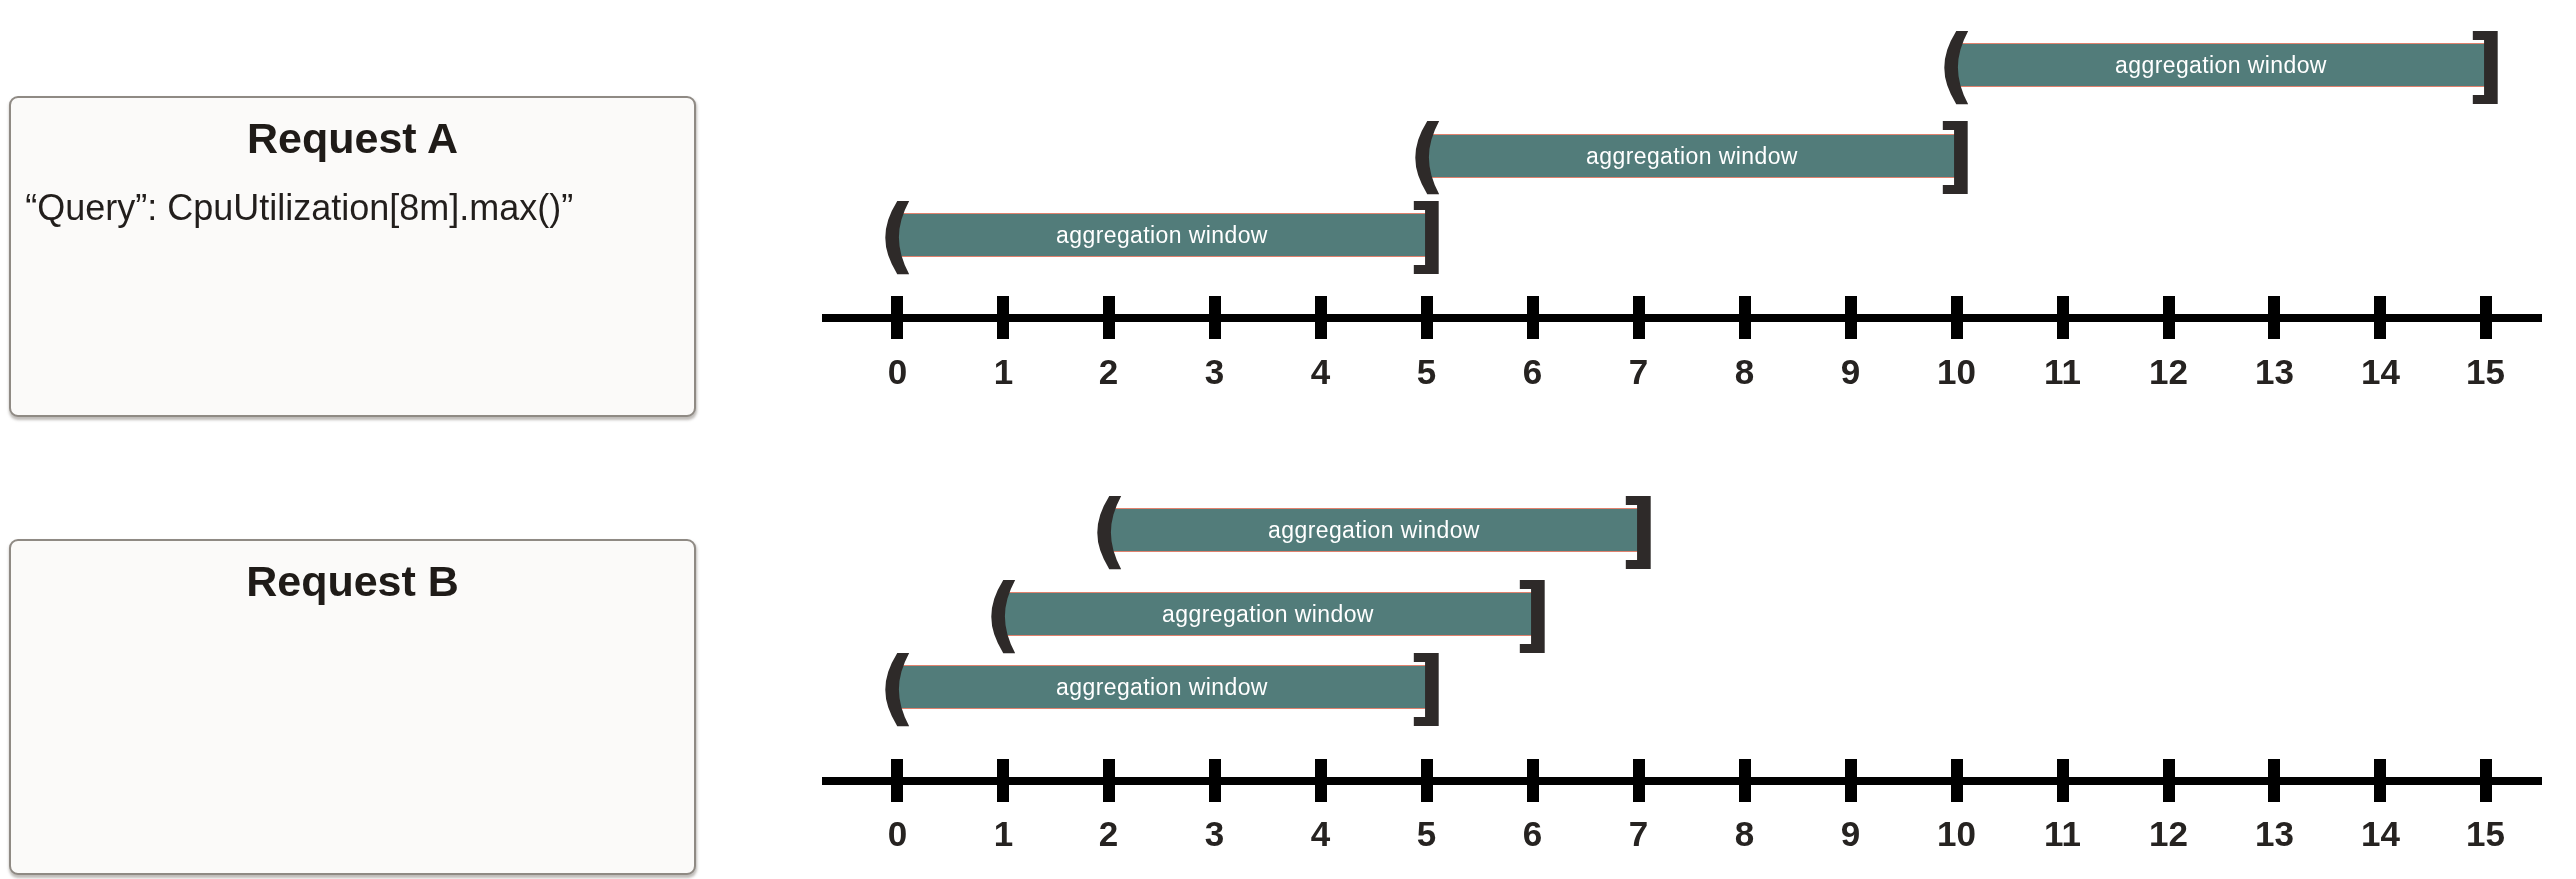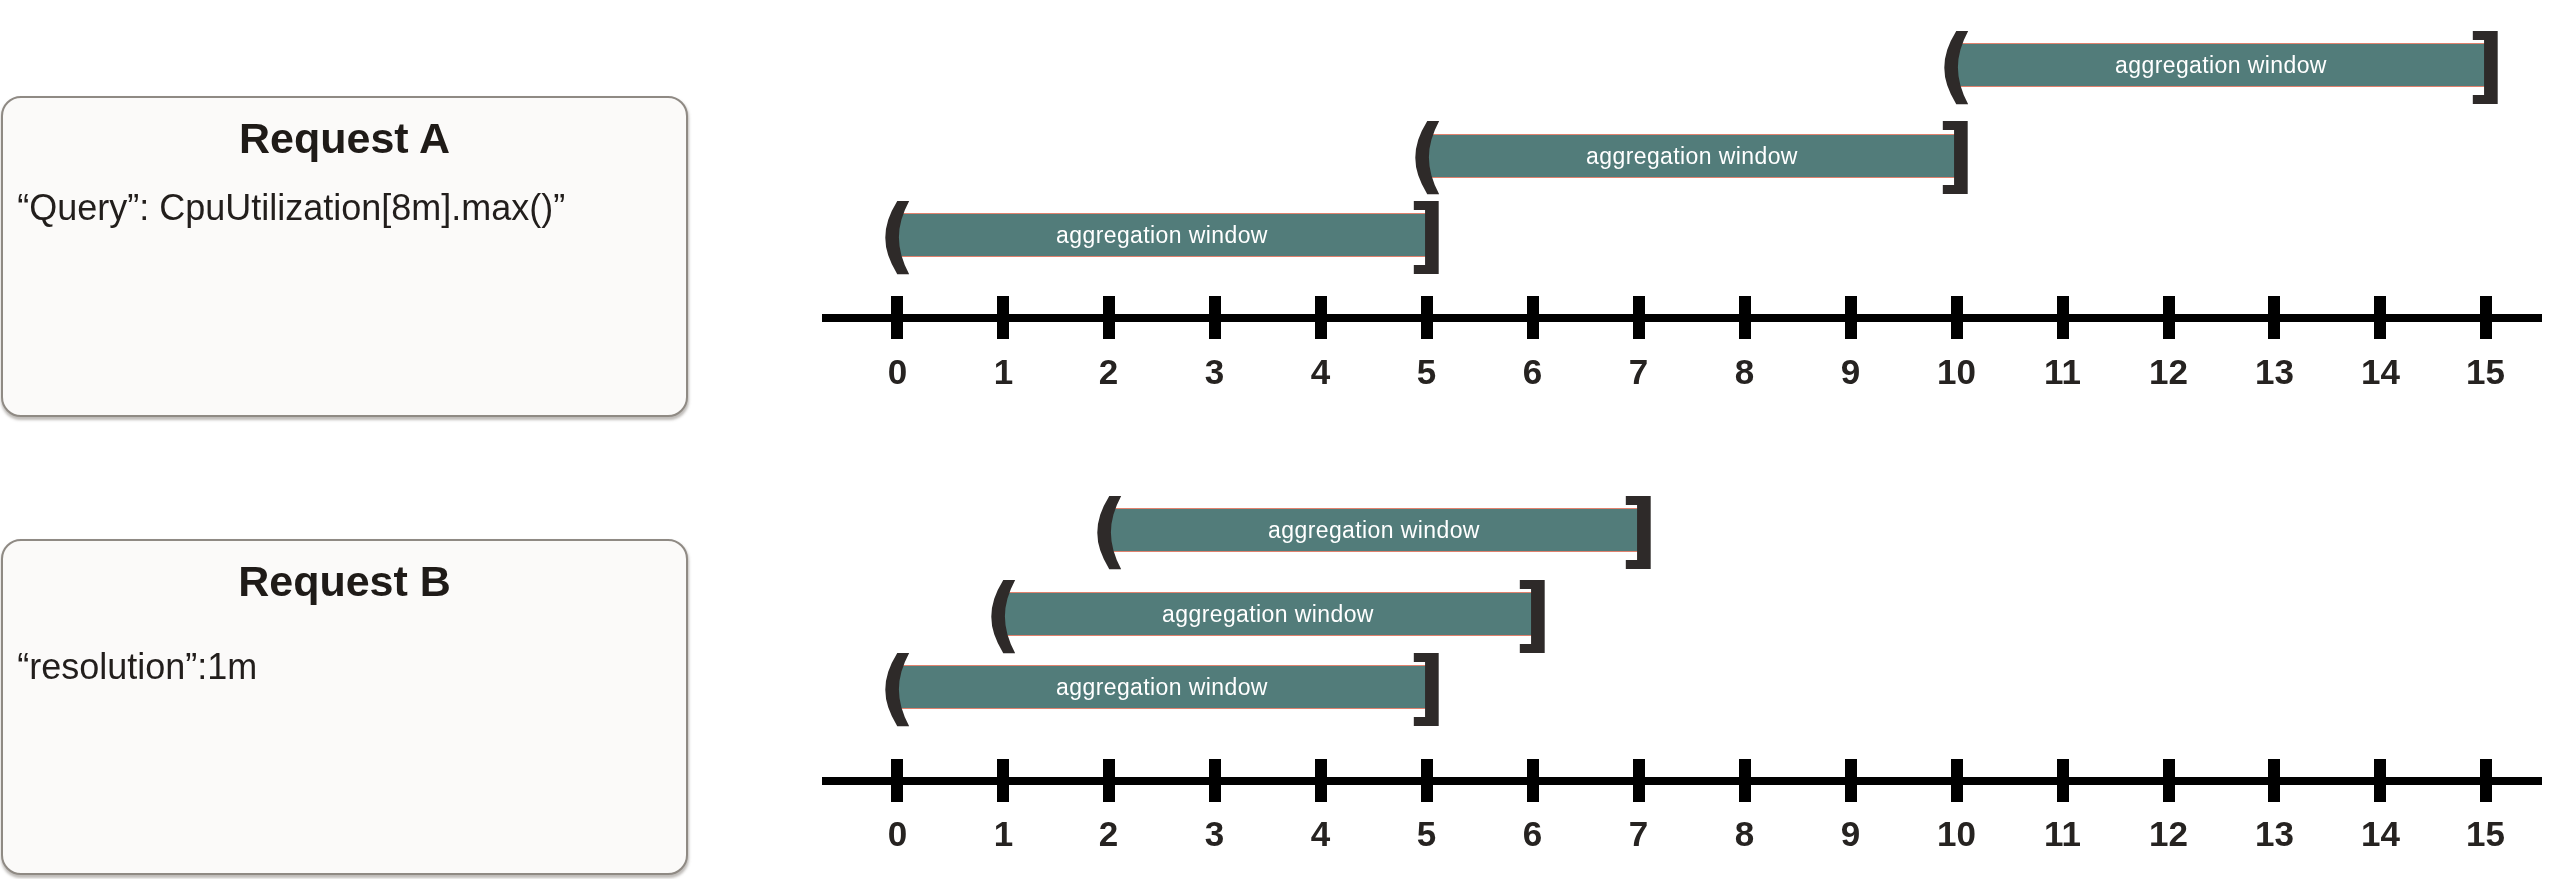--- a/index.html
+++ b/index.html
@@ -2,22 +2,22 @@
 <html style="--bar-fill: #527c7a; --bar-border: #e0826e; --bar-label: #ffffff; --bracket: #2e2a29; --axis: #000000; --tick-text: #262321; --box-border: #8f8a84; --box-fill: #fbfaf9; --title-text: #1f1b18; --body-text: #221e1c;font-size:14.2px"><head>
 <meta charset="utf-8">
 <style>
   html,body{margin:0;padding:0;background:#ffffff;}
   .canvas{
     position:relative;width:2576px;height:879px;background:#ffffff;overflow:hidden;
     font-family:"Liberation Sans", sans-serif;
   }
   
   .req-box{
-    position:absolute;left:1px;width:687px;
-    background:var(--box-fill);border:2.7px solid var(--box-border);border-radius:20px;
+    position:absolute;left:9px;width:687px;
+    background:var(--box-fill);border:2.7px solid var(--box-border);border-radius:9px;
     box-shadow:0.9px 2.7px 2.7px rgba(110,104,98,.45);
     box-sizing:border-box;
   }
   .box-a{top:96px;height:321px;}
   .box-b{top:539px;height:336px;}
   .box-title{
     position:absolute;top:16px;left:0;width:100%;text-align:center;
     font-size:43px;font-weight:700;color:var(--title-text);letter-spacing:0;
   }
   .box-body{position:absolute;left:14.2px;right:12.5px;color:var(--body-text);font-size:36px;line-height:1.18;}
@@ -57,21 +57,20 @@
   <div class="req-box box-a">
     <div class="box-title">Request A</div>
     <div class="box-body">
       <div>“Query”: CpuUtilization[8m].max()”</div>
     </div>
   </div>
 
   <div class="req-box box-b">
     <div class="box-title">Request B</div>
     <div class="box-body">
-      <div>“resolution”:1m</div>
     </div>
   </div>
 
   <div class="timeline">
       <div class="axis-line" style="left: 822px; top: 314px; width: 1720px; height: 8px;"></div>
       <div class="axis-tick" style="left: 891px; top: 296px; width: 11.6px; height: 43px;"></div>
       <div class="tick-label" style="left: 862px; top: 352px; width: 71px;">0</div>
       <div class="axis-tick" style="left: 997px; top: 296px; width: 11.6px; height: 43px;"></div>
       <div class="tick-label" style="left: 968px; top: 352px; width: 71px;">1</div>
       <div class="axis-tick" style="left: 1103px; top: 296px; width: 11.6px; height: 43px;"></div>

